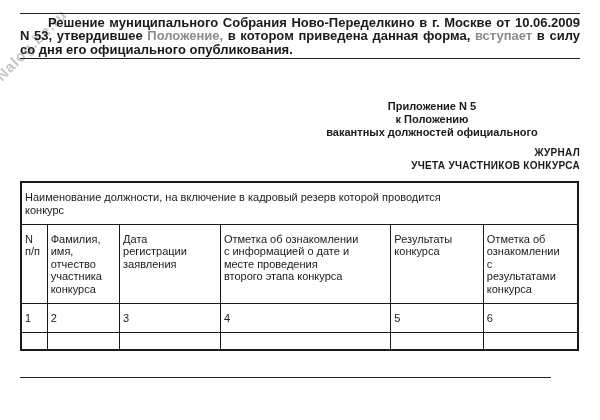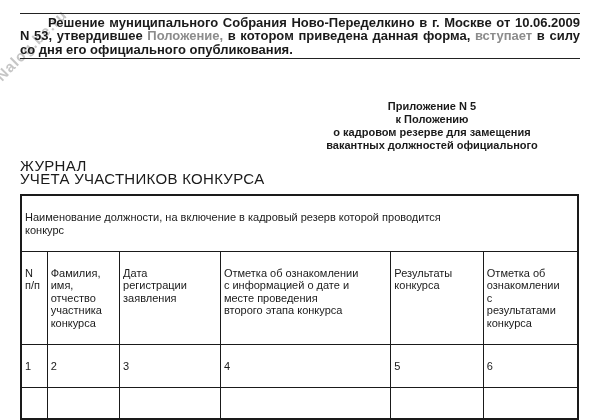--- a/index.html
+++ b/index.html
@@ -51,39 +51,39 @@
     margin-right: 14px;
     width: 268px;
     text-align: center;
     font-size: 11px;
     font-weight: bold;
     line-height: 13px;
   }
   .doc-title {
     margin-top: 7px;
     width: 560px;
-    text-align: left;
-    font-size: 15px;
-    font-weight: normal;
+    text-align: right;
+    font-size: 10px;
+    font-weight: bold;
     line-height: 13px;
     letter-spacing: 0.3px;
   }
   table.journal {
     margin-top: 9px;
     width: 559px;
     border-collapse: collapse;
     table-layout: fixed;
     font-size: 11px;
     line-height: 12.4px;
     border: 2px solid #1a1a1a;
   }
   table.journal td {
     border: 1px solid #1a1a1a;
     vertical-align: top;
-    padding: 15px 3px;
+    padding: 8px 3px;
     white-space: pre-line;
     overflow: hidden;
     margin-top: 16px;
   }
   tr.span-row td { height: 30px; }
   tr.head-row td { height: 62px; }
   tr.num-row td  { height: 17px; }
   tr.blank-row td{ height: 13px; }
 </style>
 </head>
@@ -95,21 +95,20 @@
 
   <div class="rule rule-top"></div>
 
   <p class="intro"><span>Решение муниципального Собрания Ново-Переделкино в г. Москве от 10.06.2009 N 53, утвердившее </span><span class="link-gray">Положение,</span><span> в котором приведена данная форма, </span><span class="link-gray">вступает</span><span> в силу со дня его официального опубликования.</span></p>
 
   <div class="rule rule-mid"></div>
 
   <div class="appendix">
     <div>Приложение N 5</div>
     <div>к Положению</div>
-    <div>о кадровом резерве для замещения</div>
     <div>вакантных должностей официального</div>
   </div>
 
   <div class="doc-title">
     <div>ЖУРНАЛ</div>
     <div>УЧЕТА УЧАСТНИКОВ КОНКУРСА</div>
   </div>
 
   <table class="journal">
     <colgroup>

